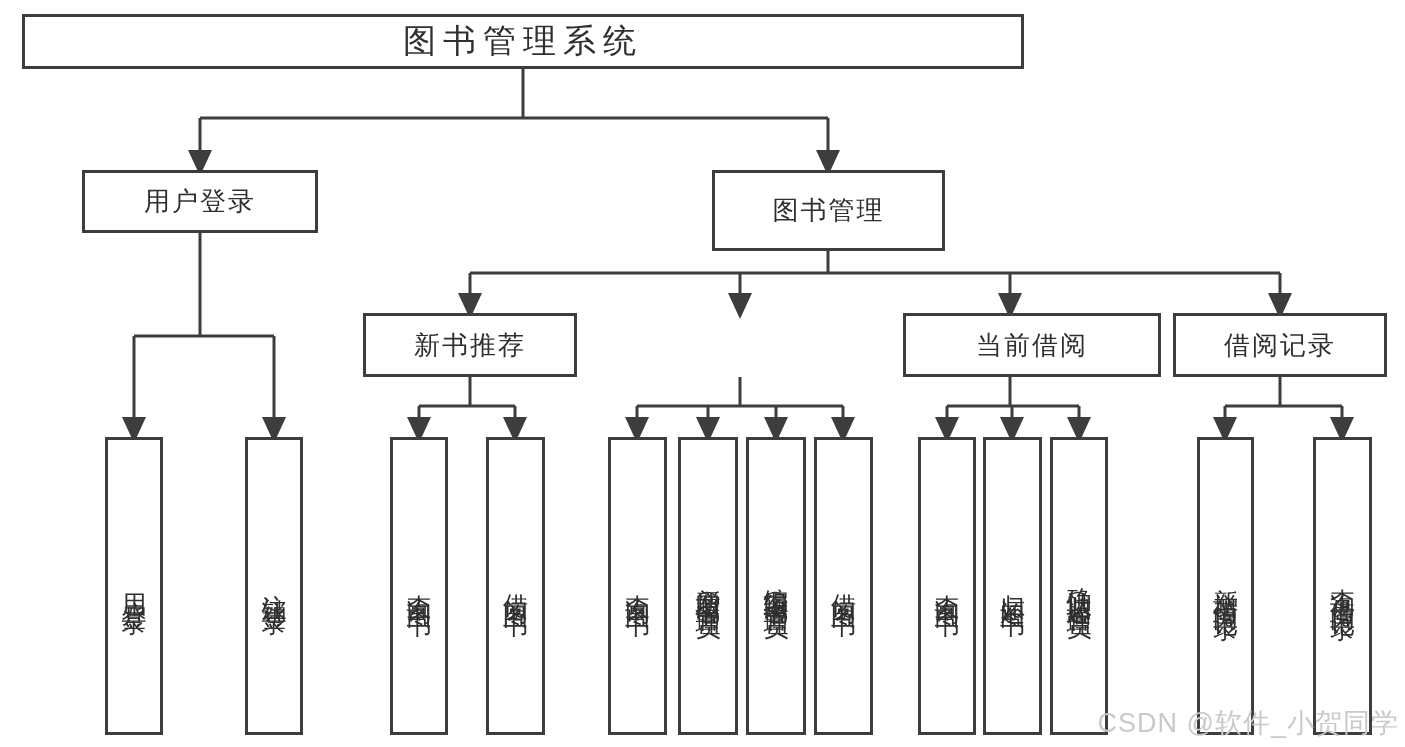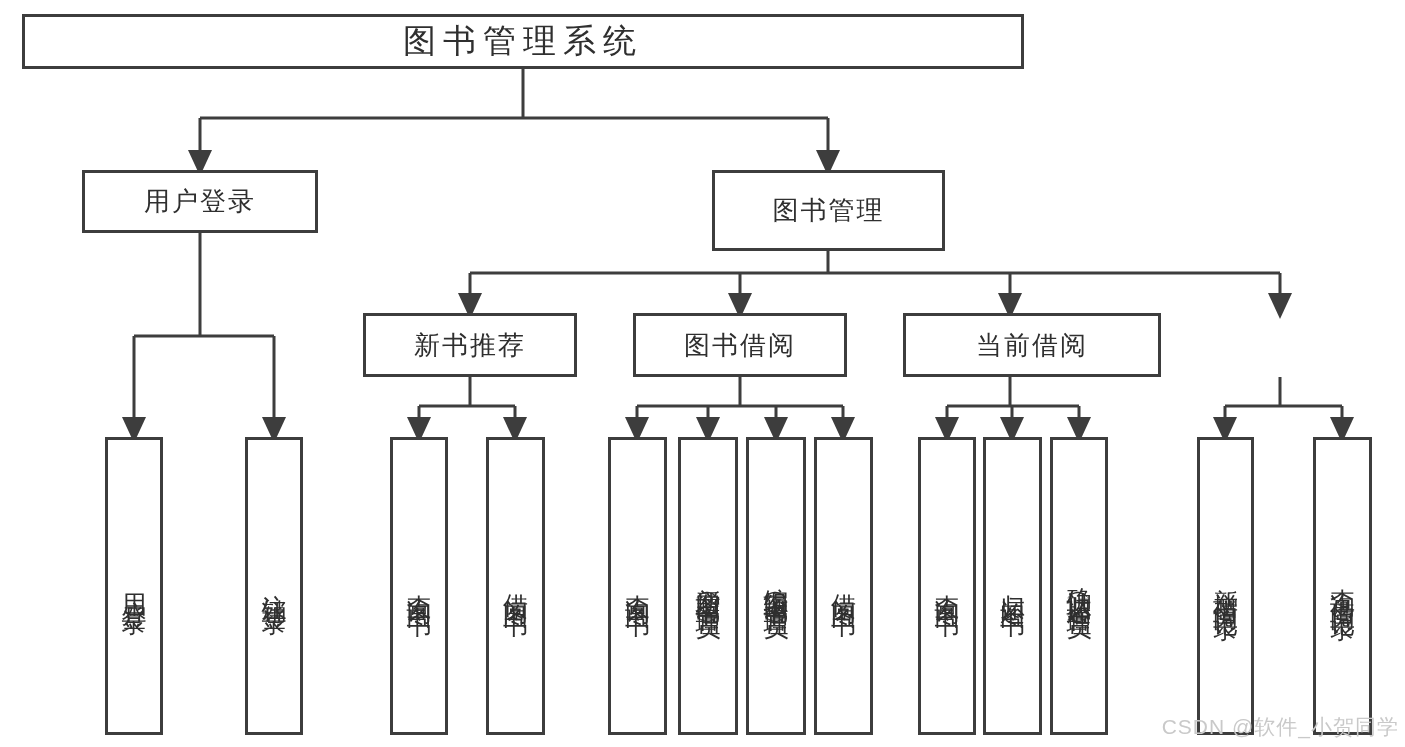--- a/index.html
+++ b/index.html
@@ -71,21 +71,21 @@
   .v8  { left: 814px;  top: 437px; width: 59px; height: 298px; }
   .v9  { left: 918px;  top: 437px; width: 58px; height: 298px; }
   .v10 { left: 983px;  top: 437px; width: 59px; height: 298px; }
   .v11 { left: 1050px; top: 437px; width: 58px; height: 298px; letter-spacing: 4px; }
   .v12 { left: 1197px; top: 437px; width: 57px; height: 298px; }
   .v13 { left: 1313px; top: 437px; width: 59px; height: 298px; }
   .watermark {
     position: absolute;
     right: 6px;
     bottom: 6px;
-    font-size: 21px;
+    font-size: 27px;
     letter-spacing: 1px;
     color: var(--watermark);
     white-space: nowrap;
   }
 </style>
 </head>
 <body>
 
 <div class="canvas">
 
@@ -147,22 +147,22 @@
       <polygon points="1330,417 1354,417 1342,443"></polygon>
     </g>
   </svg>
 
   <div class="node root n-root">图书管理系统</div>
 
   <div class="node n-login">用户登录</div>
   <div class="node n-mgmt">图书管理</div>
 
   <div class="node n-rec">新书推荐</div>
-  <div class="node n-borrow">图书借阅</div>
   <div class="node n-cur">当前借阅</div>
+  <div class="node n-hist">借阅记录</div>
 
   <div class="node vnode v1">用户登录</div>
   <div class="node vnode v2">注销登录</div>
 
   <div class="node vnode v3">查询图书</div>
   <div class="node vnode v4">借阅图书</div>
 
   <div class="node vnode v5">查询图书</div>
   <div class="node vnode v6">新增图书（管理员）</div>
   <div class="node vnode v7">编辑图书（管理员）</div>

